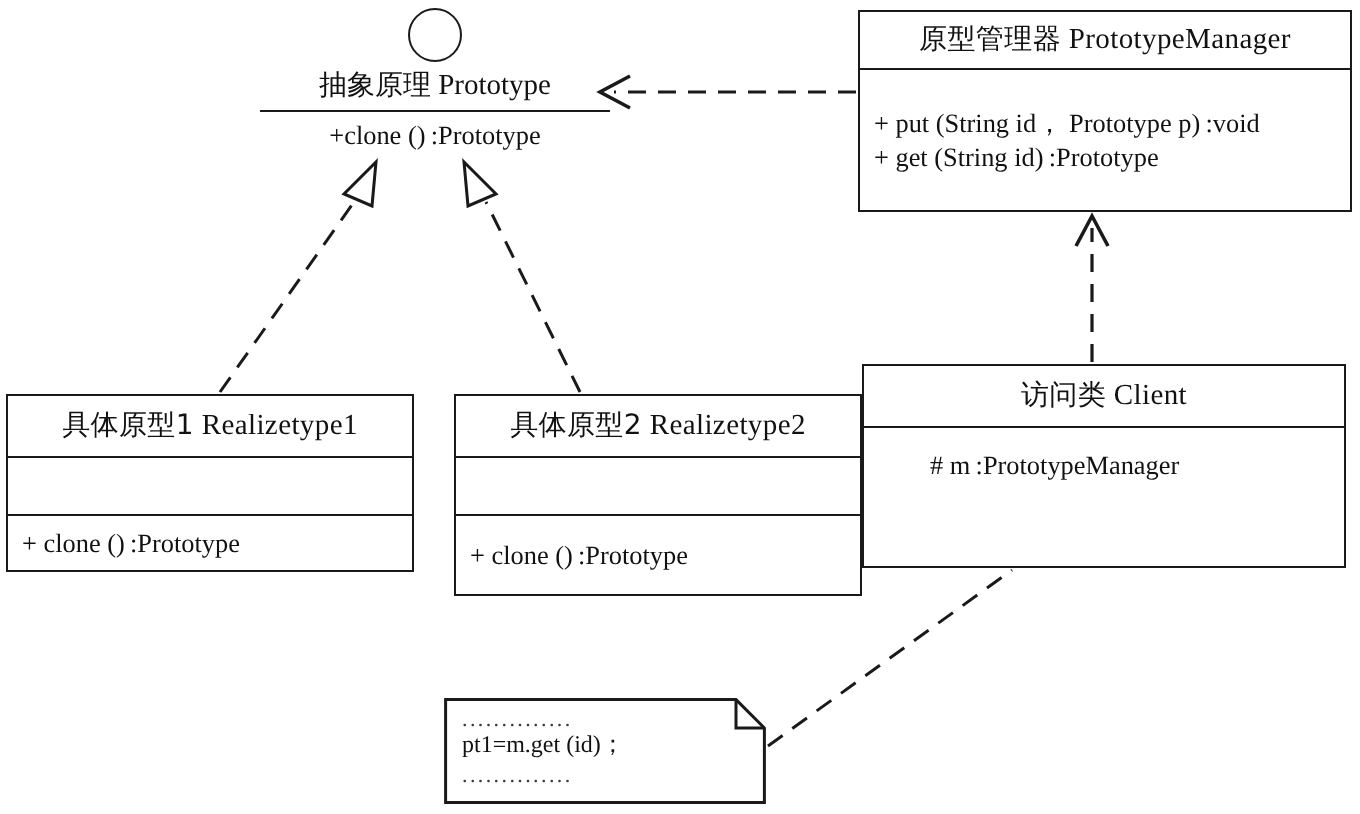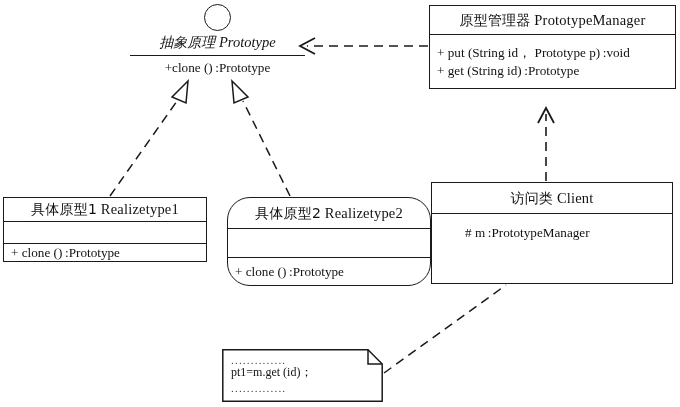--- a/index.html
+++ b/index.html
@@ -79,46 +79,45 @@
     height: 25px;
     border: 1.5px solid #1a1a1a;
     border-radius: 50%;
     background: #ffffff;
     margin-bottom: 3px;
   }
   #abstract-proto .abs-name {
     font-size: 14.5px;
     white-space: nowrap;
     text-align: center;
-    font-style: italic;
   }
   #abstract-proto .abs-rule {
     width: 175px;
     height: 0;
     border-top: 1.6px solid #1a1a1a;
     margin: 3px 0 4px 0;
   }
   #abstract-proto .abs-method {
     font-size: 13.2px;
     white-space: nowrap;
     text-align: left;
   }
 
   
-  #box-manager      { left: 429px; top: 5px;   width: 247px; height: 84px; }
+  #box-manager      { left: 429px; top: 5px;   width: 247px; height: 101px; }
   #box-manager  .c1 { height: 28px; }
   #box-manager  .c2 { height: 29px; }
   #box-manager  .c3 { flex: 1; }
 
-  #box-realize1     { left: 3px;   top: 197px; width: 204px; height: 65px; }
+  #box-realize1     { left: 3px;   top: 197px; width: 204px; height: 89px; }
   #box-realize1 .c1 { height: 30px; }
   #box-realize1 .c2 { height: 29px; }
   #box-realize1 .c3 { flex: 1; }
 
-  #box-realize2     { left: 227px; top: 197px; width: 204px; height: 89px; border-radius: 23px; }
+  #box-realize2     { left: 227px; top: 197px; width: 204px; height: 101px; }
   #box-realize2 .c1 { height: 30px; }
   #box-realize2 .c2 { height: 29px; }
   #box-realize2 .c3 { flex: 1; }
 
   #box-client       { left: 431px; top: 182px; width: 242px; height: 102px; }
   #box-client   .c1 { height: 30px; }
   #box-client   .c2 { height: 38px; padding-left: 26px; }
   #box-client   .c3 { flex: 1; }
 
   

